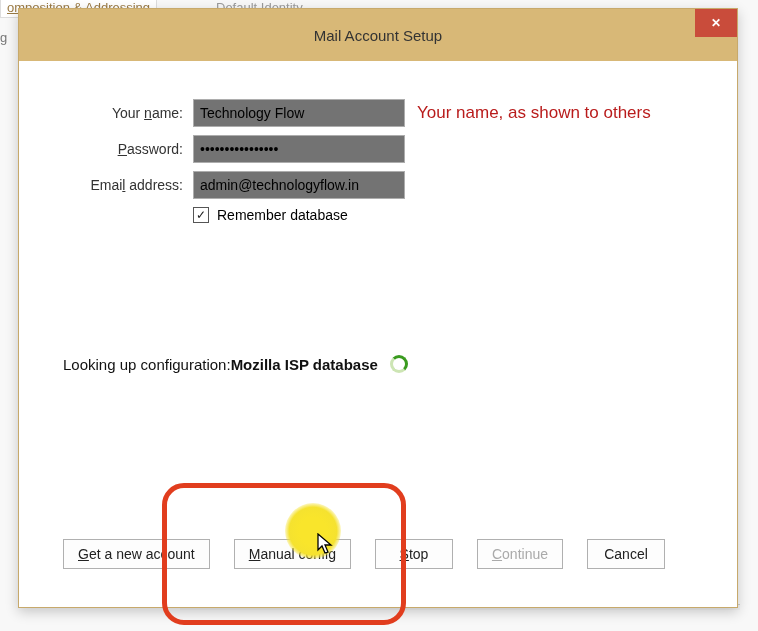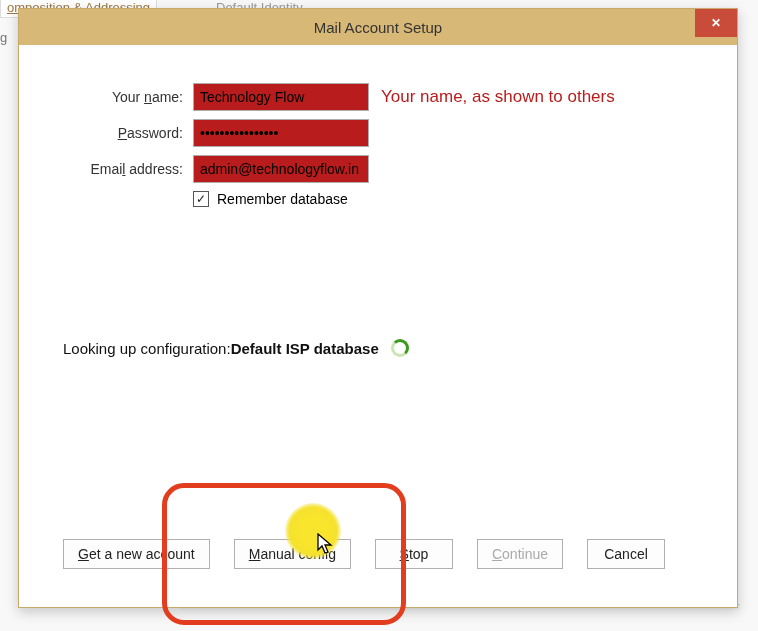--- a/index.html
+++ b/index.html
@@ -50,21 +50,21 @@
       position: absolute;
       left: 18px;
       top: 8px;
       width: 720px;
       height: 600px;
       background: #fff;
       border: 1px solid #c7a96b;
       box-shadow: 0 4px 12px rgba(0,0,0,0.2);
     }
     .titlebar {
-      height: 36px;
+      height: 52px;
       background: #d8b877;
       display: flex;
       align-items: center;
       padding: 0 8px;
     }
     .titlebar-text {
       flex: 1;
       text-align: center;
       color: #333;
       font-size: 15px;
@@ -93,26 +93,26 @@
     }
     .label {
       width: 130px;
       text-align: right;
       margin-right: 10px;
       color: #333;
       font-size: 14px;
     }
     .label .accesskey { text-decoration: underline; }
     .input {
-      width: 176px;
+      width: 212px;
       height: 28px;
       border: 1px solid #adadad;
       padding: 2px 6px;
       font-size: 14px;
-      background: #b91c1c;
+      background: #737373;
     }
     .hint {
       margin-left: 12px;
       color: #b91c1c;
       font-size: 17px;
     }
     .checkbox-row {
       margin-left: 140px;
       display: flex;
       align-items: center;
@@ -252,21 +252,21 @@
     </div>
 
     <div class="checkbox-row">
       <span class="checkbox">✓</span>
       <span>Remember database</span>
     </div>
   </div>
 
   <div class="status">
     <span>Looking up configuration: </span>
-    <strong>Default ISP database</strong>
+    <strong>Mozilla ISP database</strong>
     <span class="spinner"></span>
   </div>
 
   <div class="buttons">
     <button class="btn">
       <span class="accesskey">G</span>
         <span>et a new account</span>
     </button>
     <button class="btn">
       <span class="accesskey">M</span>

